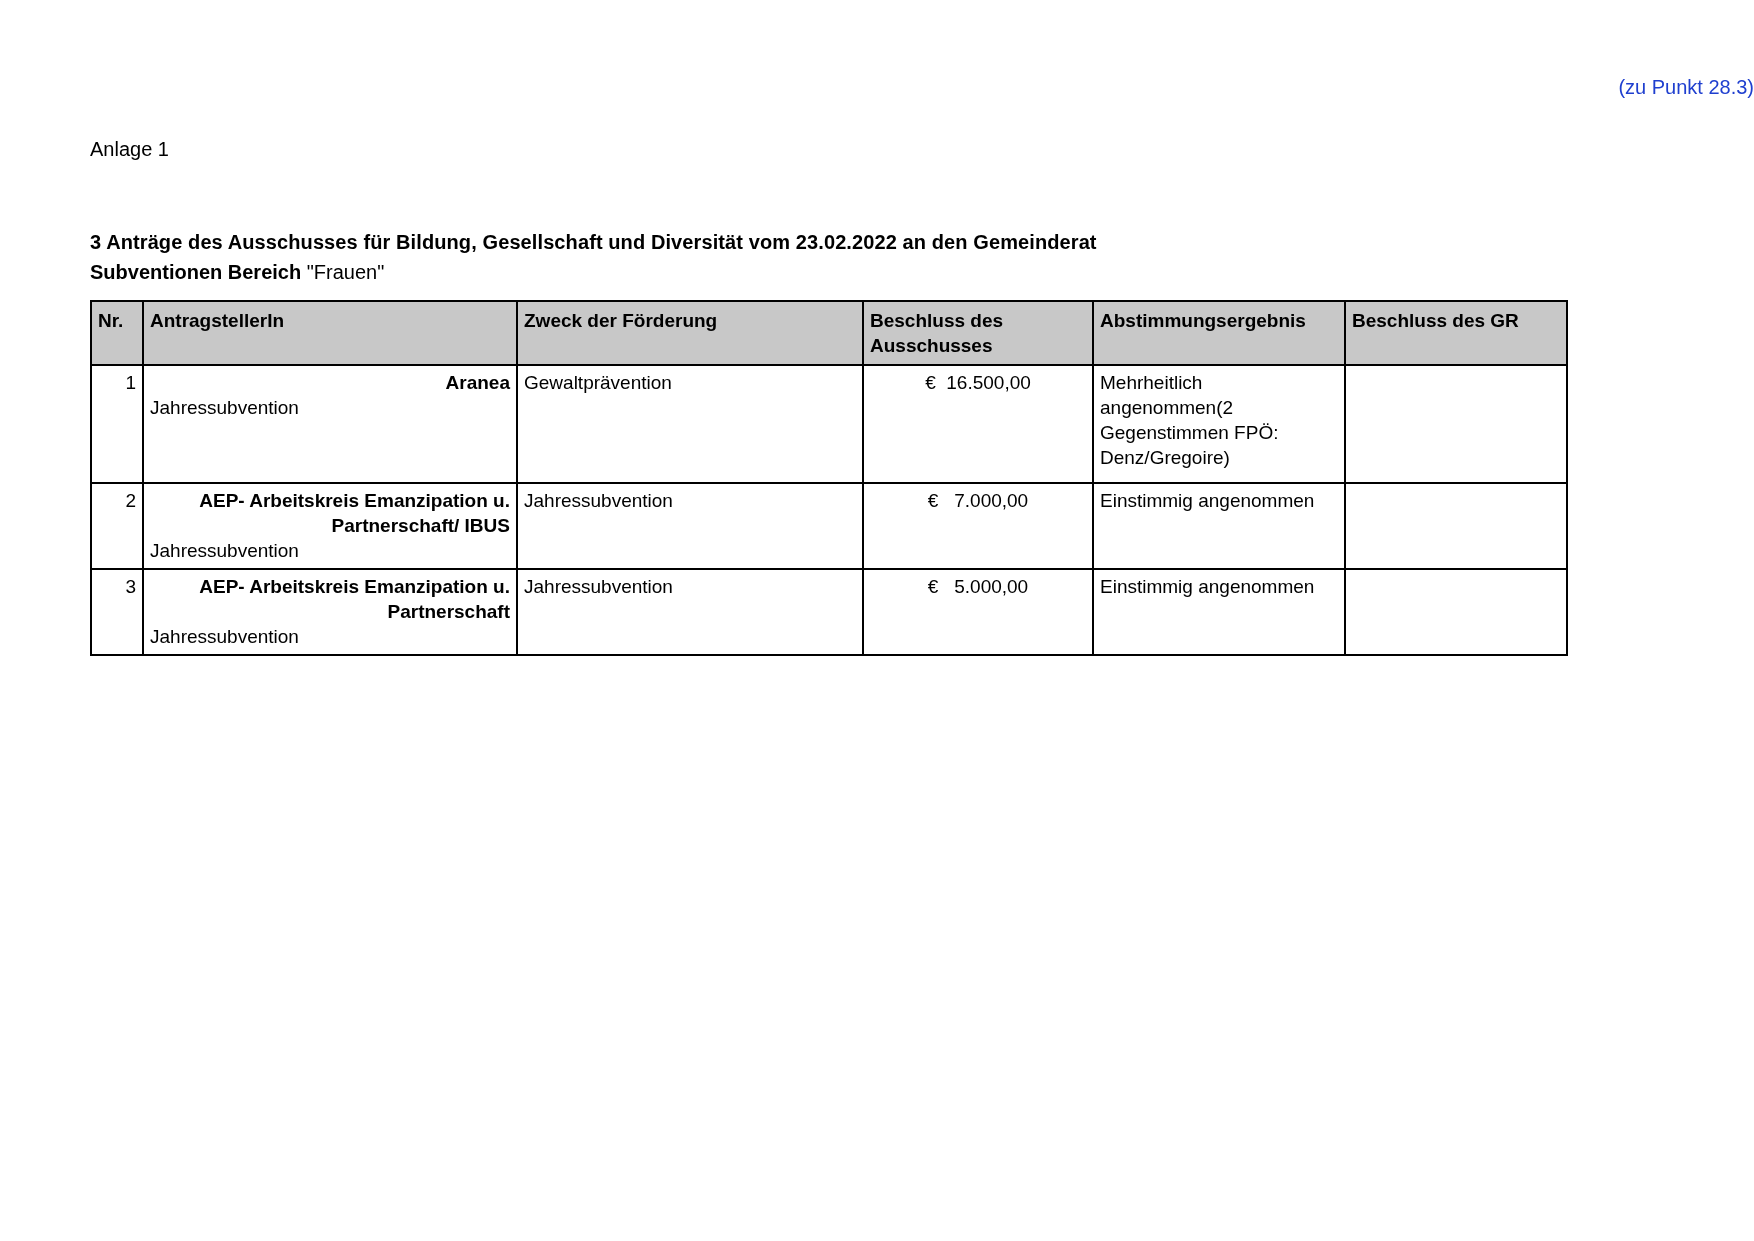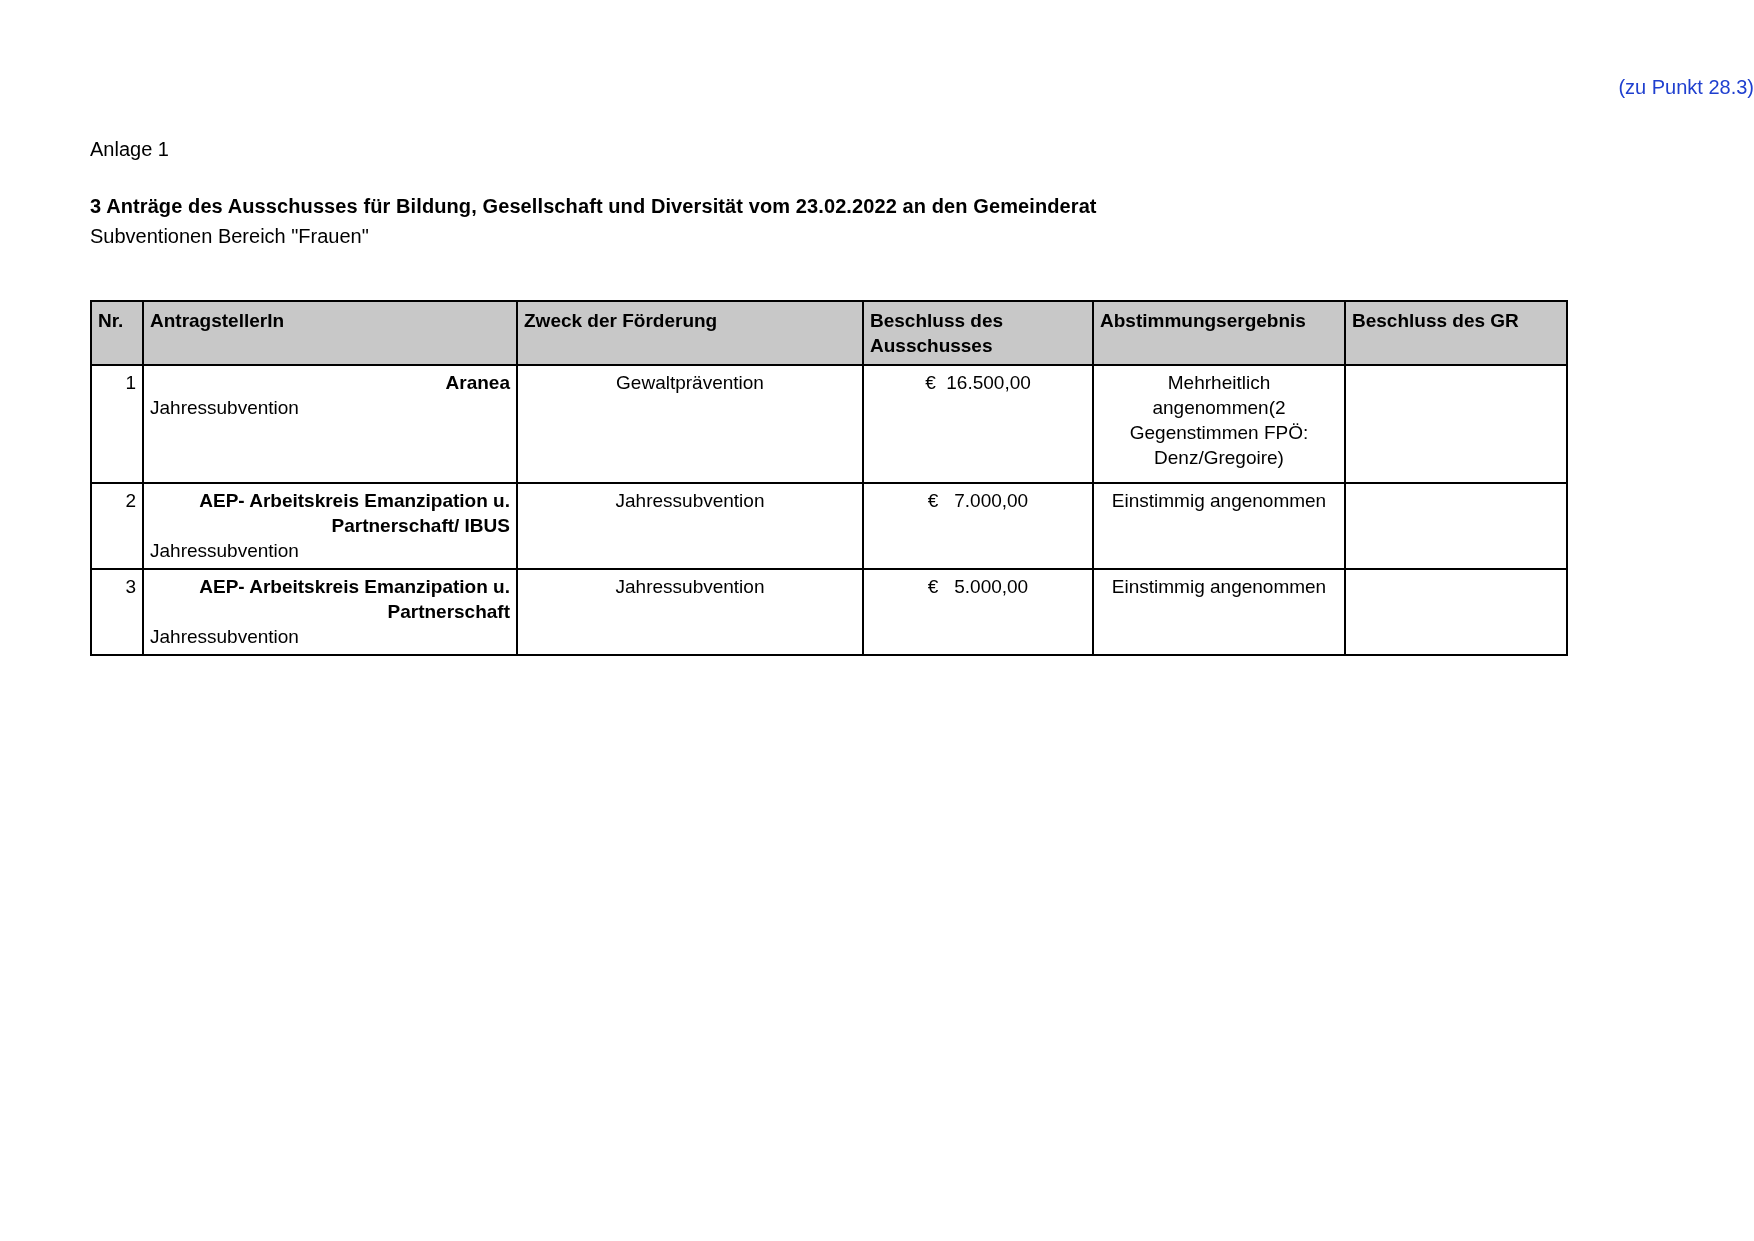--- a/index.html
+++ b/index.html
@@ -41,28 +41,29 @@
     position: absolute;
     top: 192px;
     left: 90px;
     width: 1300px;
   }
   .heading-line1 {
     font-size: 20px;
     font-weight: bold;
     line-height: 28px;
     letter-spacing: 0.1px;
+    margin-top: 36px;
   }
   .heading-line2 {
     font-size: 20px;
     line-height: 28px;
     margin-top: 2px;
   }
   .heading-line2 .bold {
-    font-weight: normal;
+    font-weight: bold;
   }
   table.grant-table {
     position: absolute;
     top: 300px;
     left: 90px;
     width: 1476px;
     border-collapse: collapse;
     table-layout: fixed;
     border-radius: 11px;
   }
@@ -95,21 +96,20 @@
   td.applicant .name {
     font-weight: bold;
     display: block;
     text-align: right;
   }
   td.applicant .sub {
     display: block;
     font-weight: normal;
   }
   td.center {
-    text-align: center;
   }
   td.amount {
     text-align: center;
     white-space: pre;
   }
   tr.row1 td { height: 108px; }
   tr.row2 td { height: 76px; }
   tr.row3 td { height: 76px; }
 
   .footnote {

